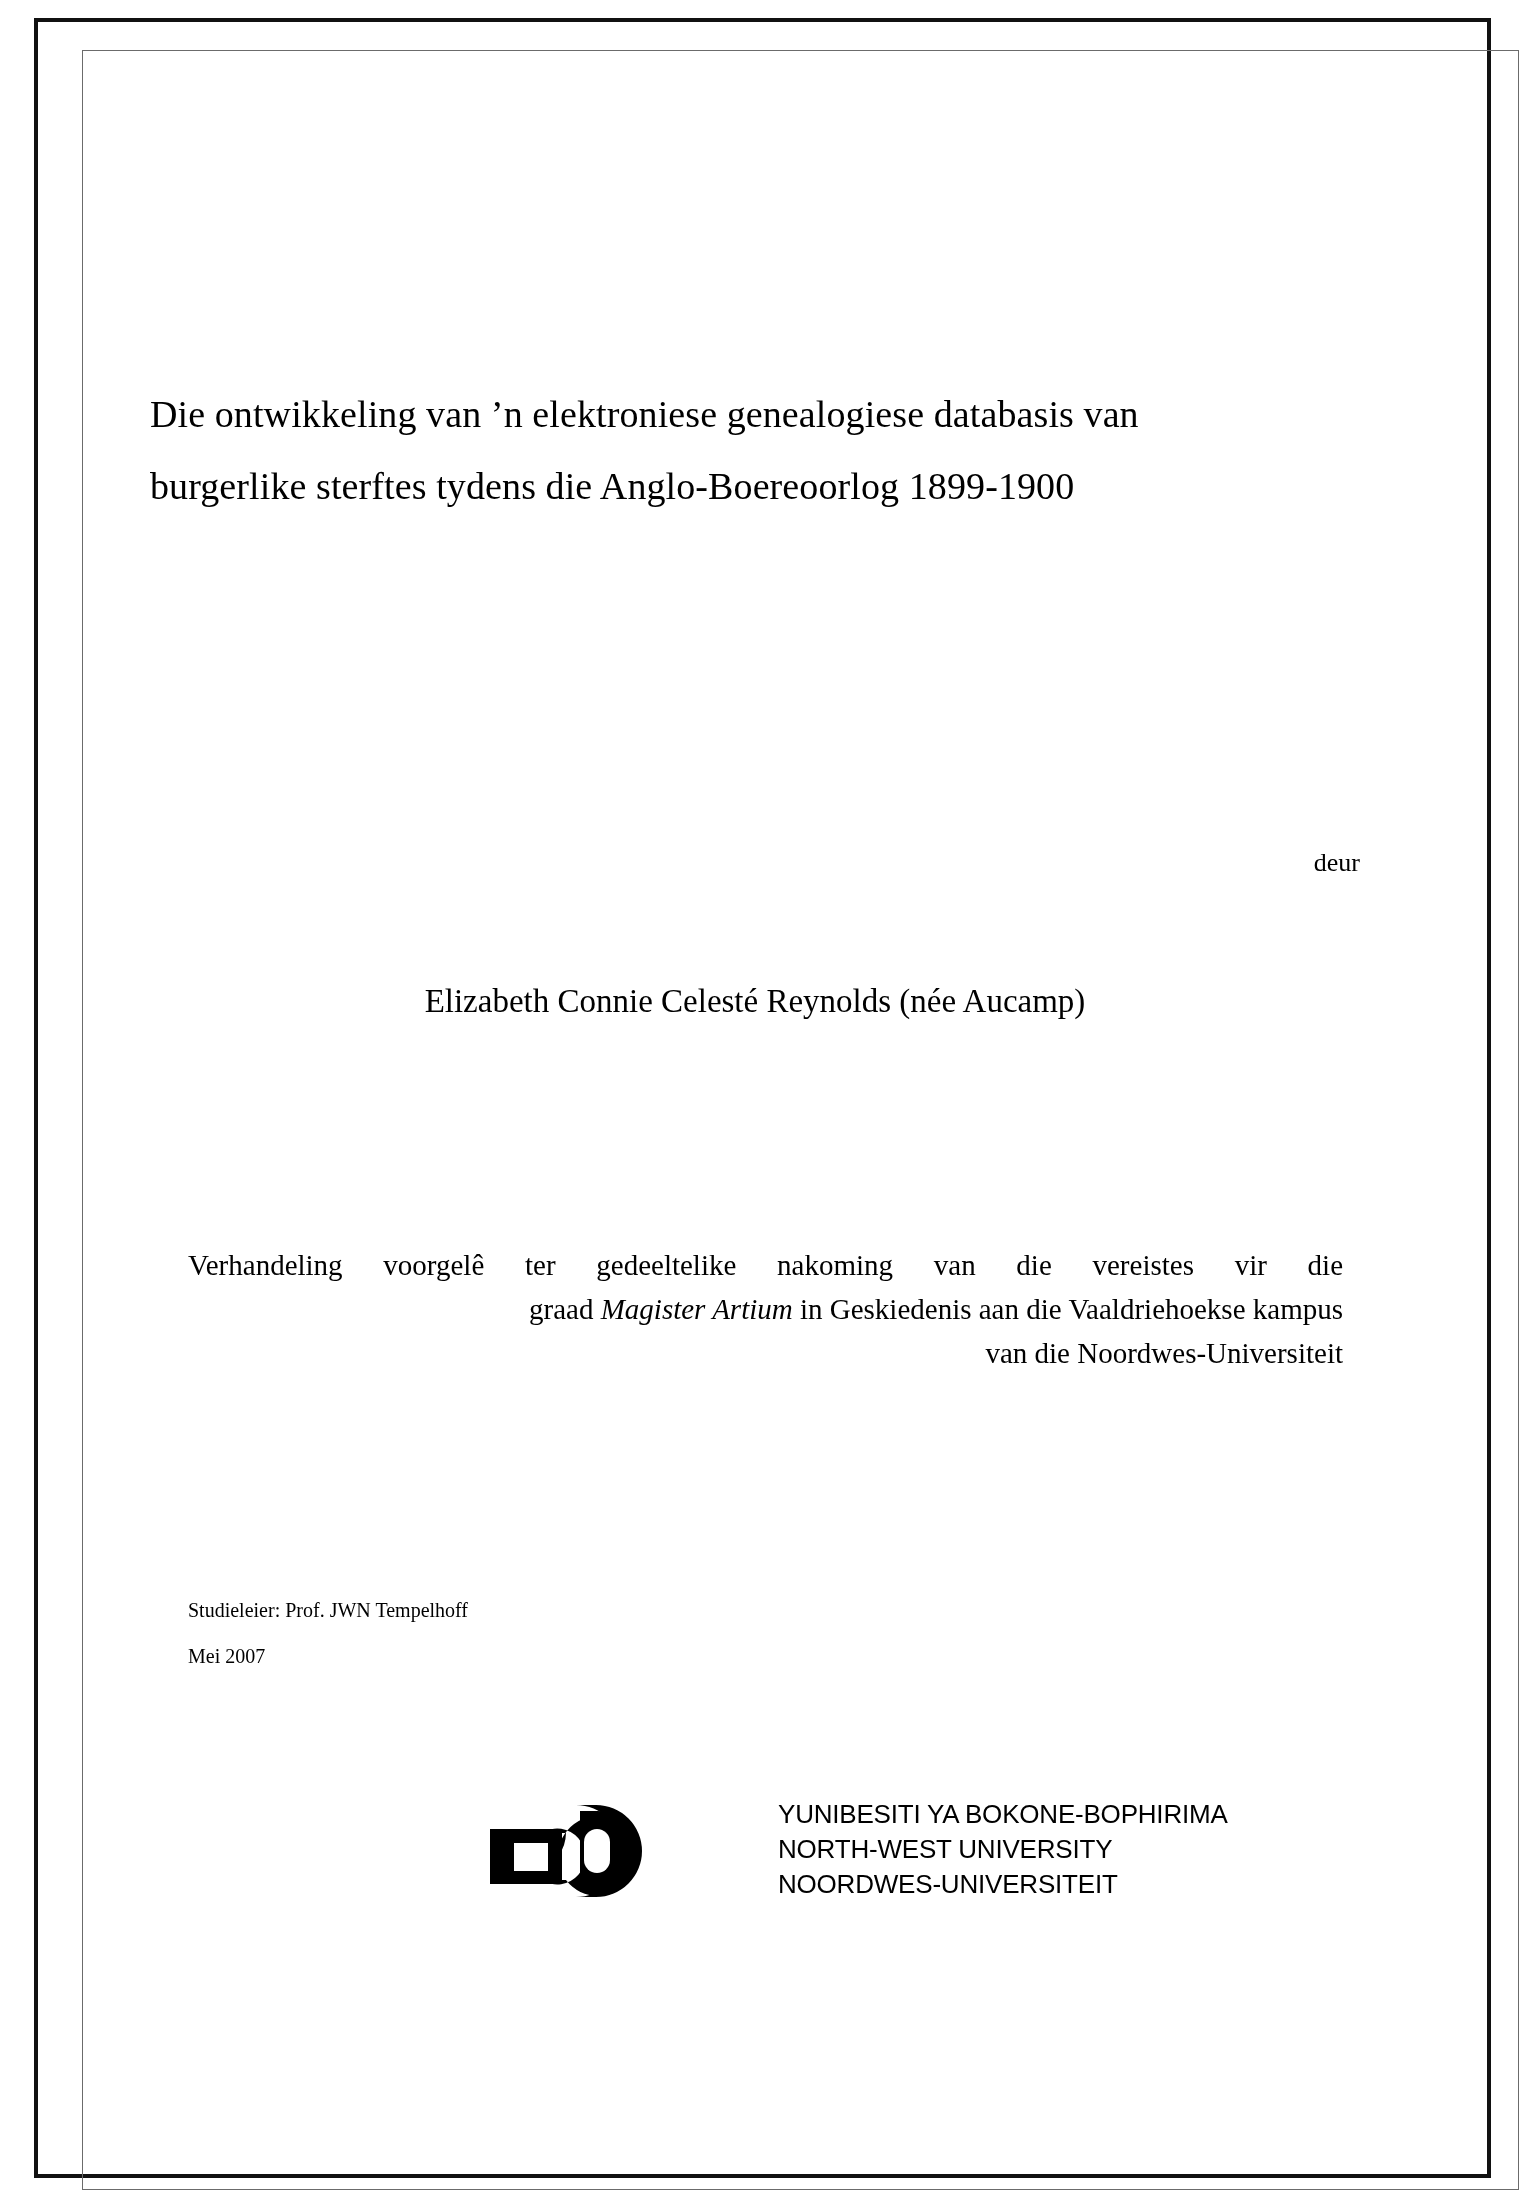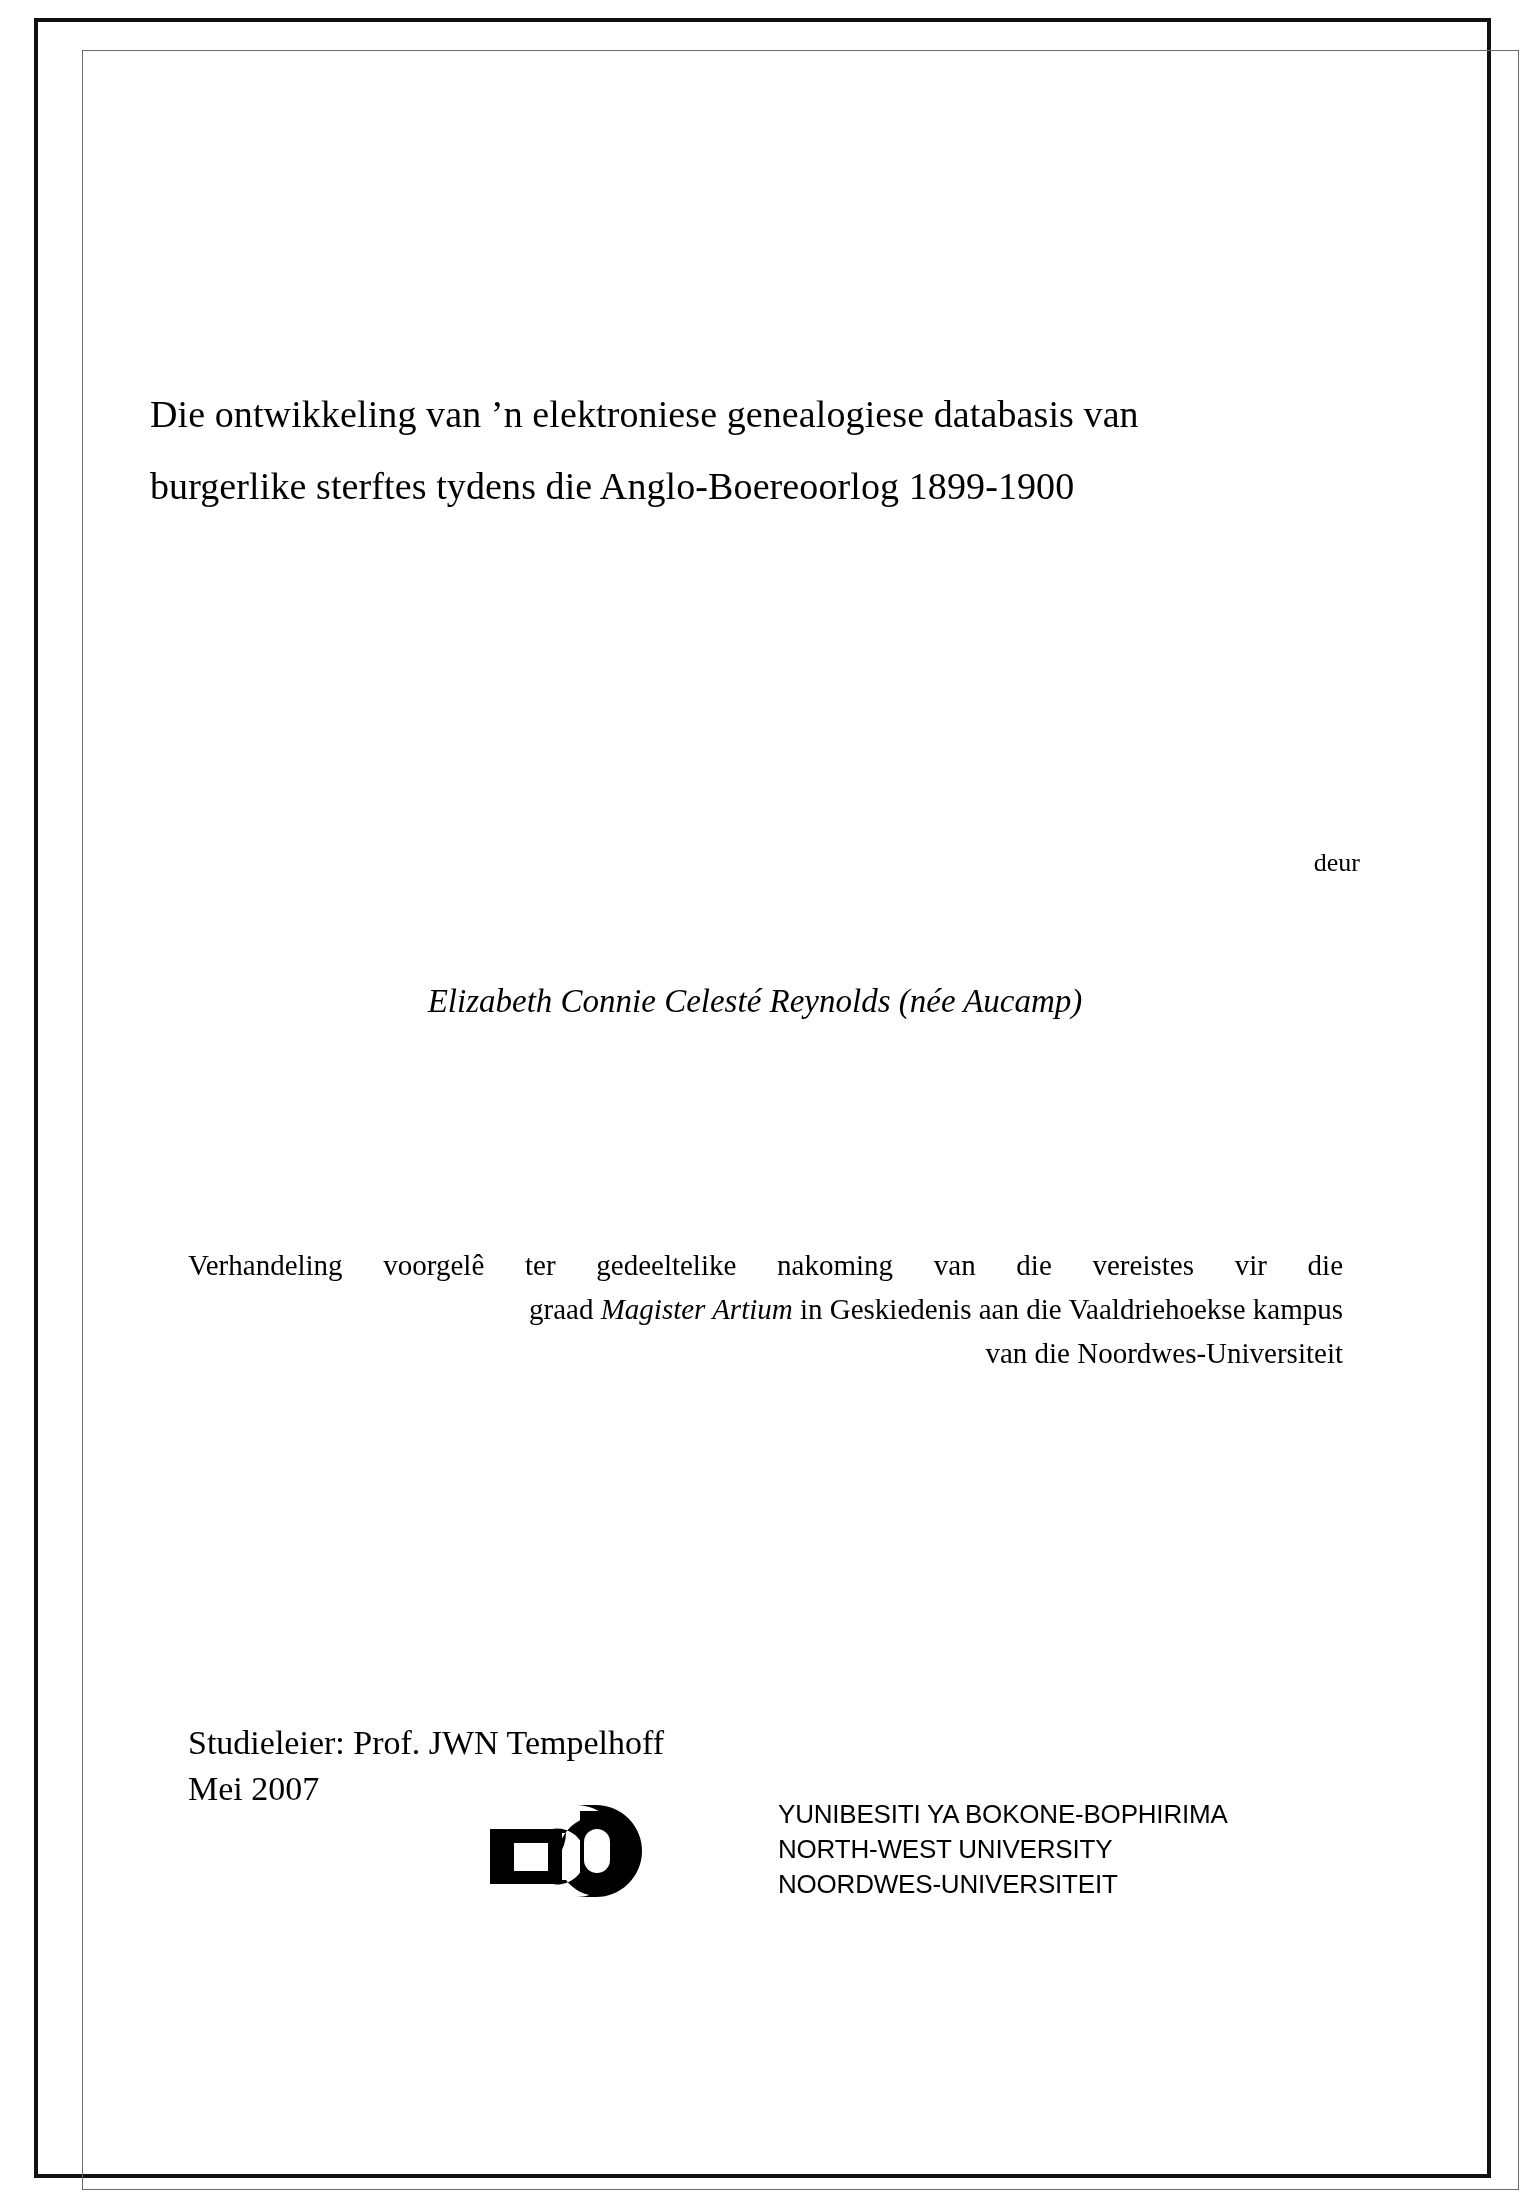--- a/index.html
+++ b/index.html
@@ -80,21 +80,20 @@
   }
 
   
   .author {
     position: absolute;
     top: 955px;
     left: 0;
     width: 1210px;
     text-align: center;
     font-size: 33px;
-    font-style: italic;
   }
 
   
   .statement {
     position: absolute;
     top: 1215px;
     left: 38px;
     width: 1155px;
     font-size: 29px;
     line-height: 44px;
@@ -107,24 +106,24 @@
   .statement .ln3 {
     text-align: right;
   }
   .statement em {
     font-style: italic;
   }
 
   
   .supervisor-block {
     position: absolute;
-    top: 1692px;
+    top: 1559px;
     left: 38px;
     width: 900px;
-    font-size: 34px;
+    font-size: 20px;
     line-height: 46px;
   }
 
   
   .logo-block {
     position: absolute;
     top: 1765px;
     left: 330px;
     width: 760px;
     height: 130px;

